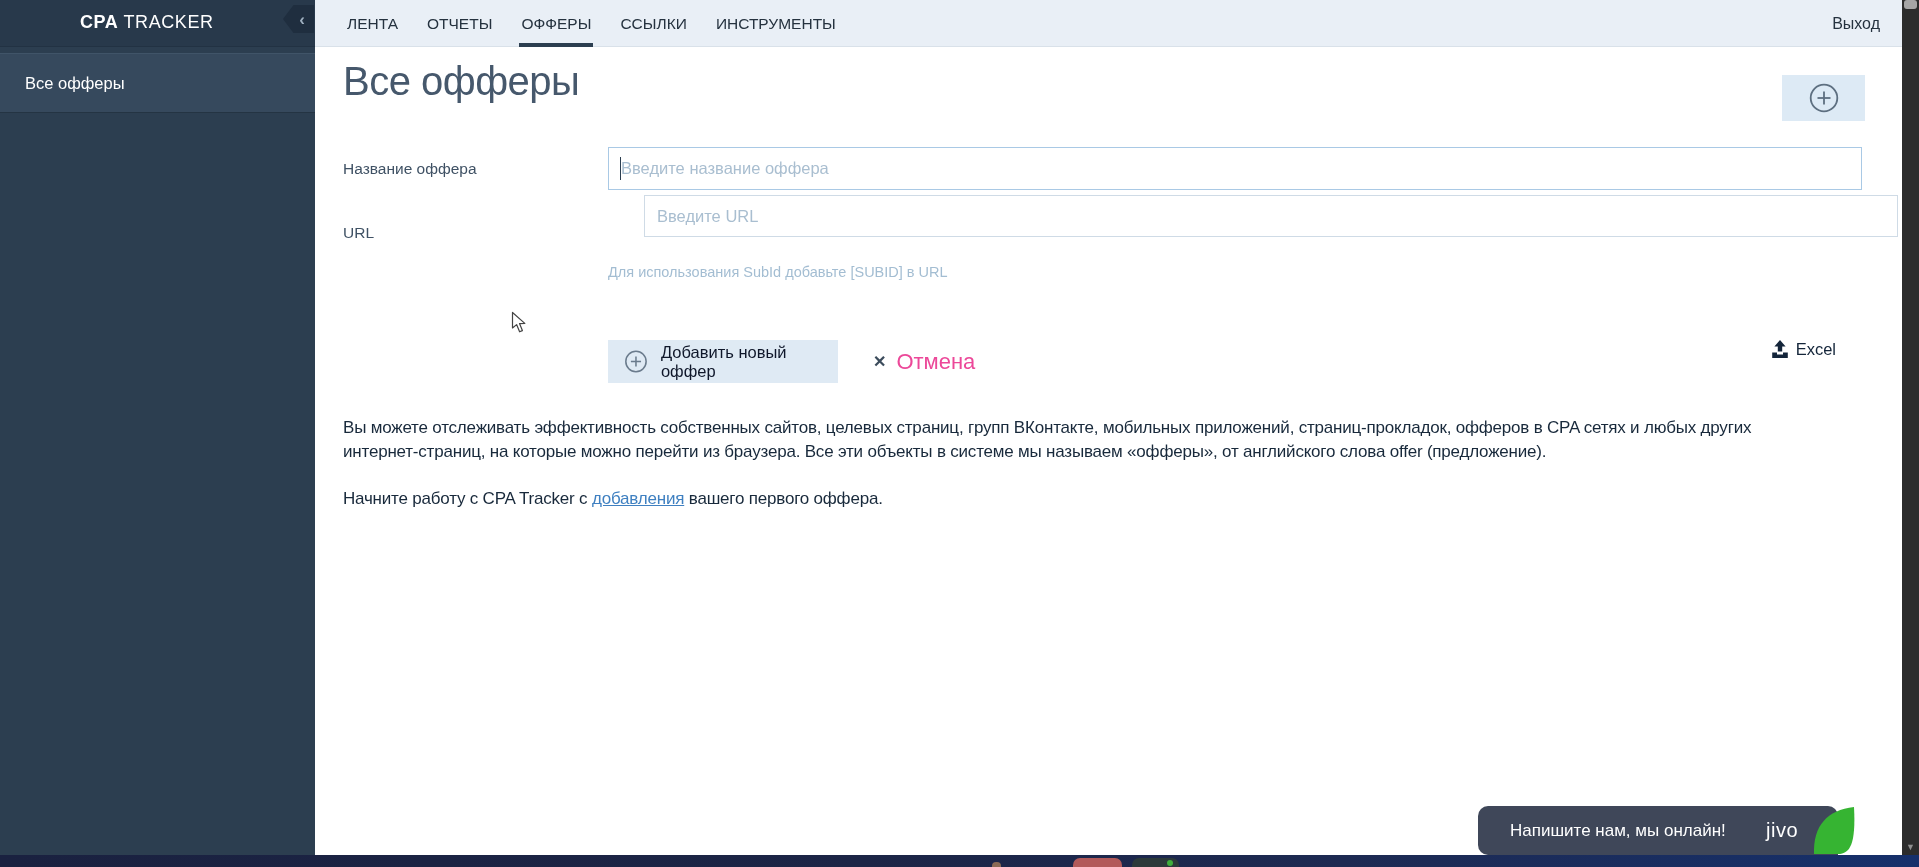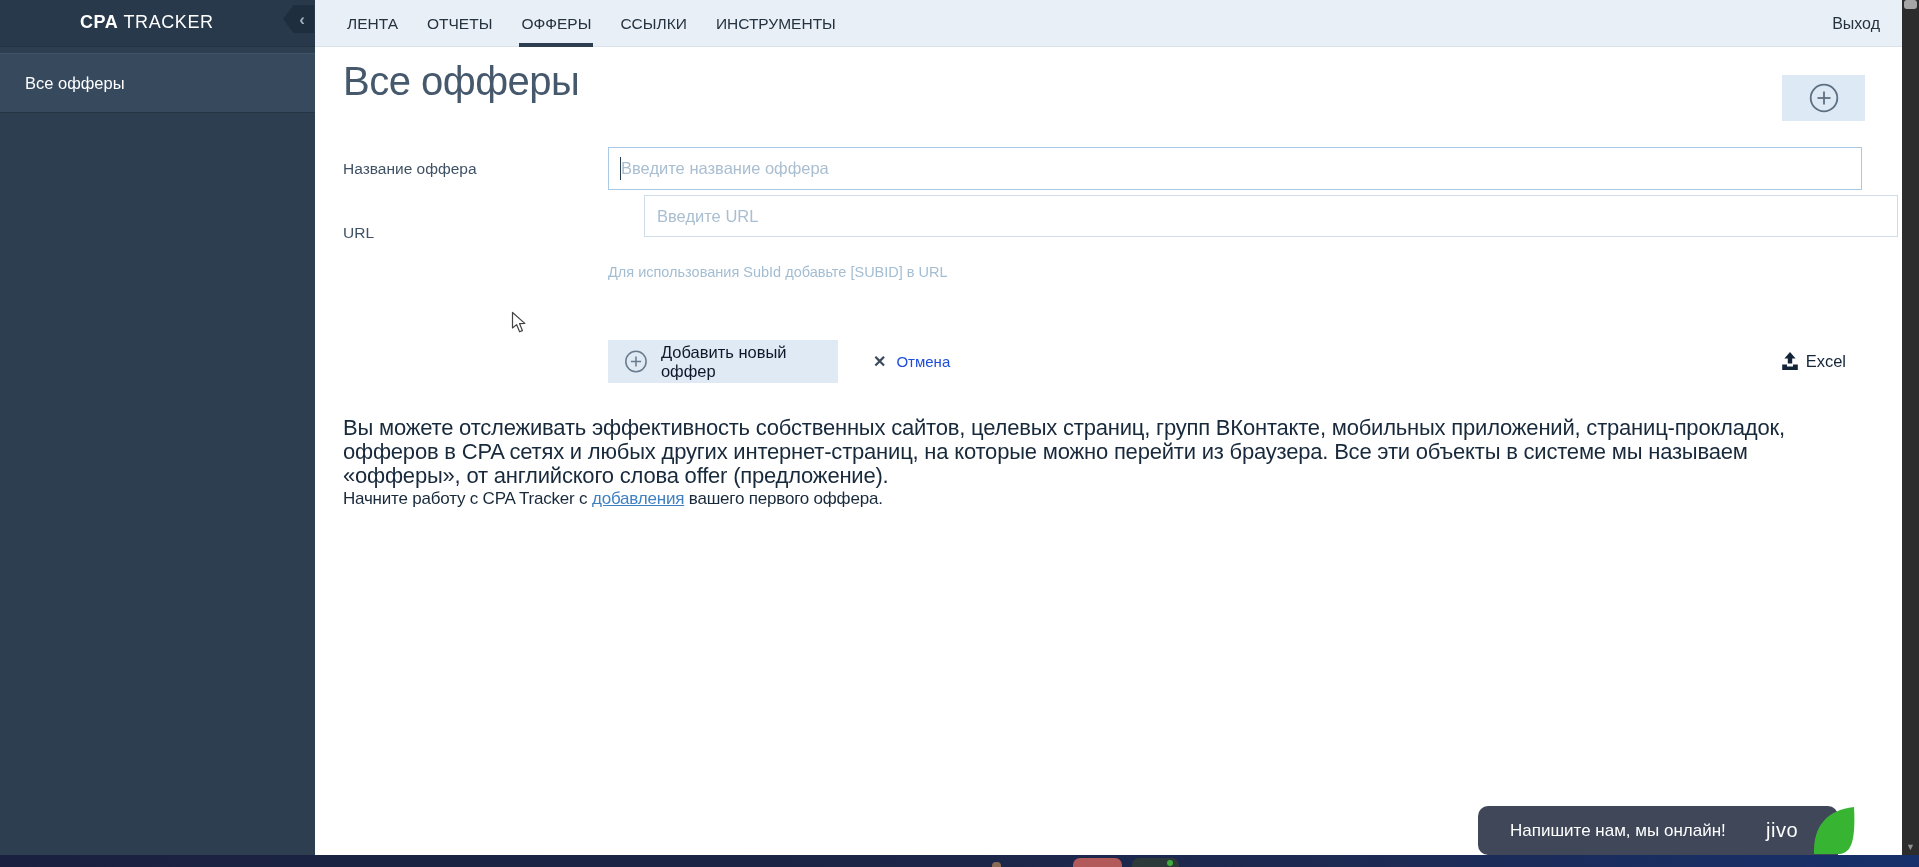--- a/index.html
+++ b/index.html
@@ -43,25 +43,25 @@
   .input-name { top:100px; border-color:#a9c9e5; }
   .input-url  { top:148px; height:42px;margin-left:36px; }
   .caret { position:absolute; left:305px; top:110px; width:1px; height:23px; background:#2c3e50; }
   .hint { position:absolute; left:293px; top:217px; font-size:14.5px; color:#a3bdd2; }
 
   .submit-btn { position:absolute; left:293px; top:293px; width:230px; height:43px; background:#dfeaf4;
     display:flex; align-items:center; padding-left:16px; gap:13px; cursor:pointer; }
   .submit-label { font-size:16.5px; color:#0f172a; }
   .cancel-btn { position:absolute; left:558px; top:293px; height:43px; display:flex; align-items:center; gap:10px; cursor:pointer; }
   .cancel-x { color:#3c4c5c; font-size:16px; font-weight:bold; }
-  .cancel-label { font-size:15px; color:#1d4ed8; }
-  .excel-btn { position:absolute; right:56px; top:293px; height:43px; display:flex; align-items:center; gap:7px; cursor:pointer; }
+  .cancel-label { font-size:22px; color:#ec4899; }
+  .excel-btn { position:absolute; right:66px; top:293px; height:43px; display:flex; gap:7px; cursor:pointer; }
   .excel-label { font-size:16.5px; color:#14253a; }
 
-  .intro { position:absolute; left:28px; top:369px; width:1468px; font-size:22px; line-height:24px; color:#18293b; letter-spacing:-0.2px; }
+  .intro { position:absolute; left:28px; top:369px; width:1468px; font-size:17px; line-height:24px; color:#18293b; letter-spacing:-0.2px; }
   .start { position:absolute; left:28px; top:442px; font-size:17px; color:#18293b; letter-spacing:-0.2px; }
   .start-link { color:#3f80c1; text-decoration:underline; cursor:pointer; }
 
   .cursor { position:absolute; left:196px; top:264px; z-index:3; }
 
   
   .jivo { position:absolute; left:1478px; top:806px; width:378px; height:49px; z-index:5; }
   .jivo-label { position:absolute; left:0; top:0; width:360px; height:49px; background:#3f4759;
     border-radius:10px 10px 0 10px; display:flex; align-items:center; cursor:pointer; }
   .jivo-msg { margin-left:32px; color:#ffffff; font-size:17px; }

